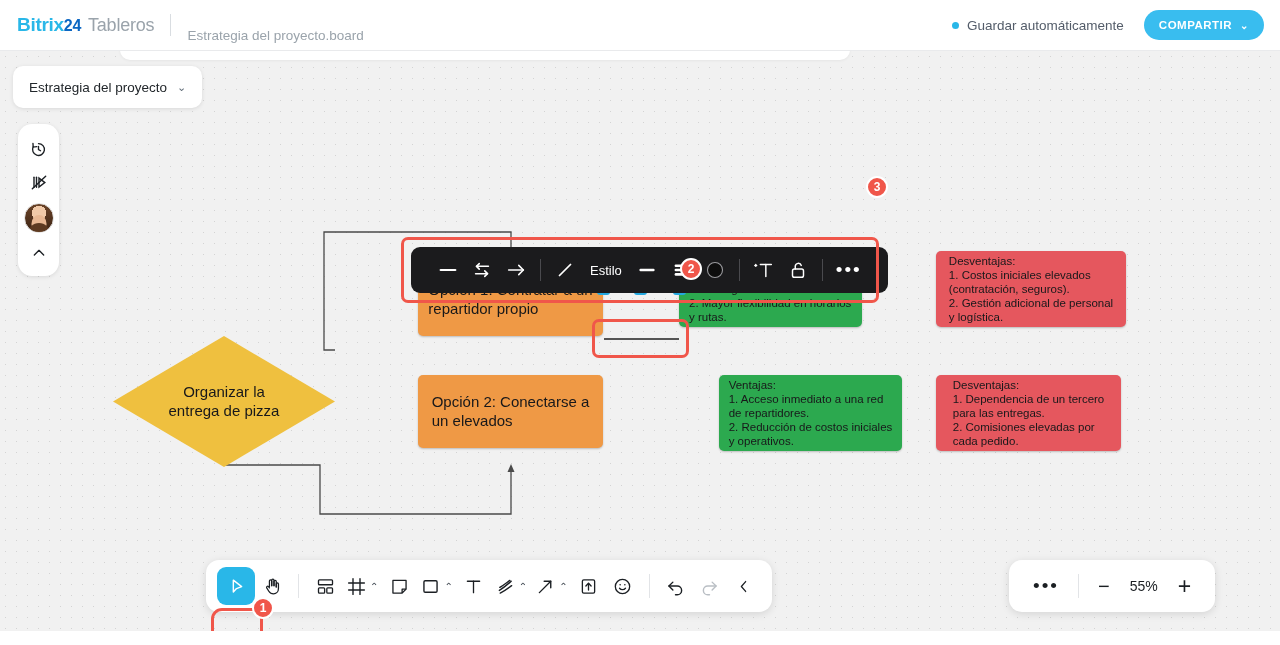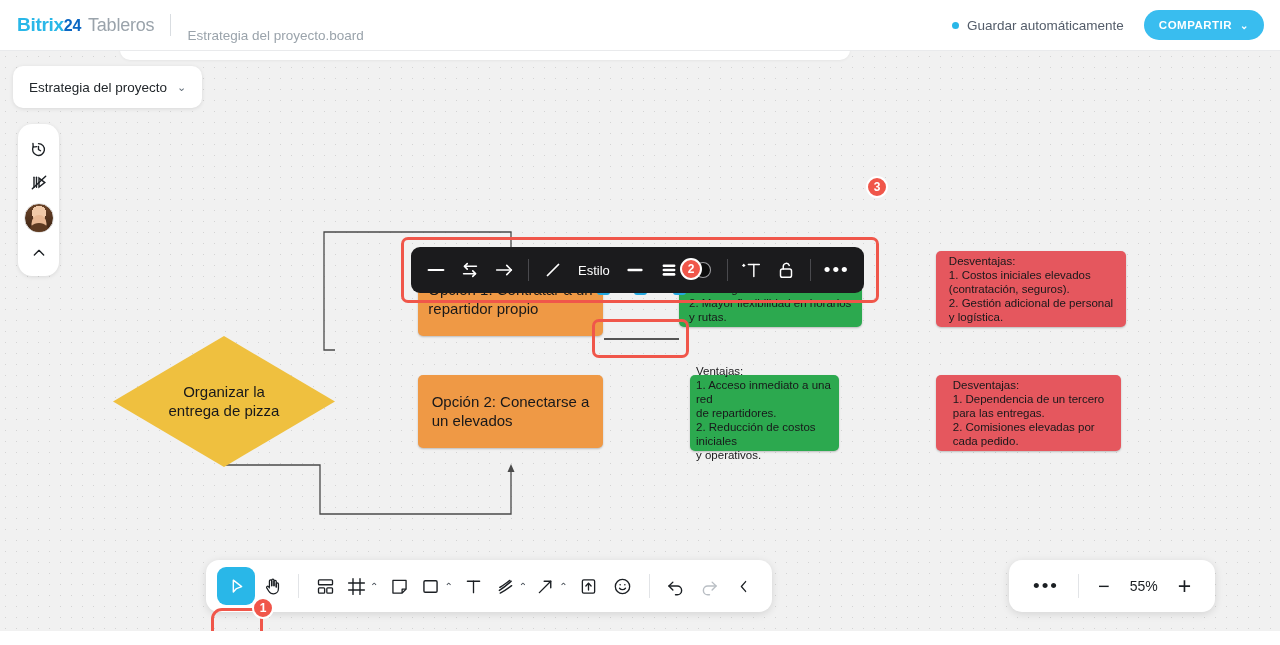--- a/index.html
+++ b/index.html
@@ -141,21 +141,21 @@
   }
   .conn-handle {
     position: absolute; width: 13px; height: 13px; border-radius: 3px;
     background: #ffffff; border: 2.5px solid #23A8E0; z-index: 56;
   }
 
   
   #style-toolbar {
     position: absolute; left: 411px; top: 196px;
     height: 46px; background: #1b1b1d; border-radius: 9px;
-    display: flex; align-items: center; padding: 0 8px; z-index: 65;
+    display: flex; align-items: center; padding: 0 20px; z-index: 65;
     color: #ffffff;
   }
   .st-btn {
     height: 34px; min-width: 34px; padding: 0 6px;
     display: flex; align-items: center; justify-content: center;
     cursor: pointer; color: #ffffff; border-radius: 6px;
   }
   .st-sep { width: 1px; height: 22px; background: #4a4a4e; margin: 0 7px; }
   .st-label { font-size: 13px; color: #ffffff; padding: 0 8px; cursor: pointer; }
 
@@ -257,21 +257,21 @@
   </div>
 
   <div class="node node-red" style="left:936px; top:200px; width:190px; height:76px;">
     <span>Desventajas:
 1. Costos iniciales elevados
 (contratación, seguros).
 2. Gestión adicional de personal
 y logística.</span>
   </div>
 
-  <div class="node node-green" style="left:690px; top:324px; width:149px; height:76px;">
+  <div class="node node-green" style="left:719px; top:324px; width:183px; height:76px;">
     <span>Ventajas:
 1. Acceso inmediato a una red
 de repartidores.
 2. Reducción de costos iniciales
 y operativos.</span>
   </div>
 
   <div class="node node-red" style="left:936px; top:324px; width:185px; height:76px;">
     <span>Desventajas:
 1. Dependencia de un tercero

